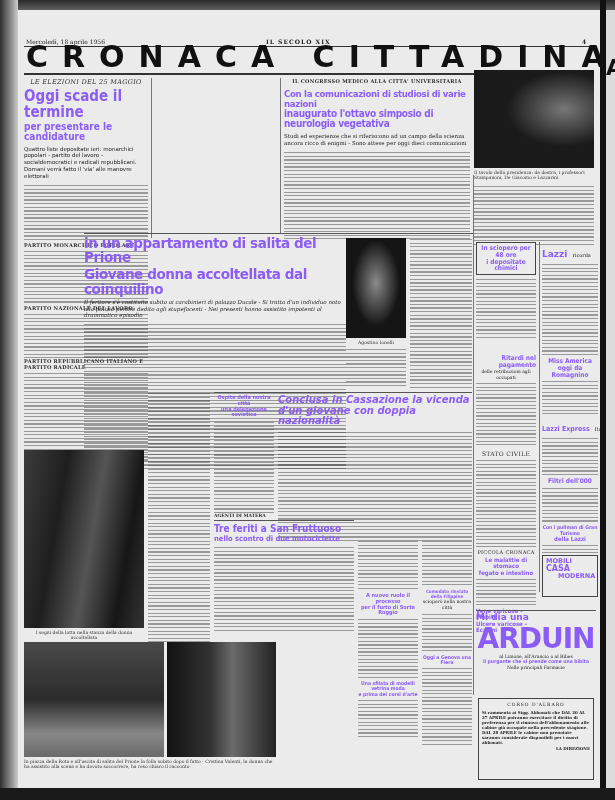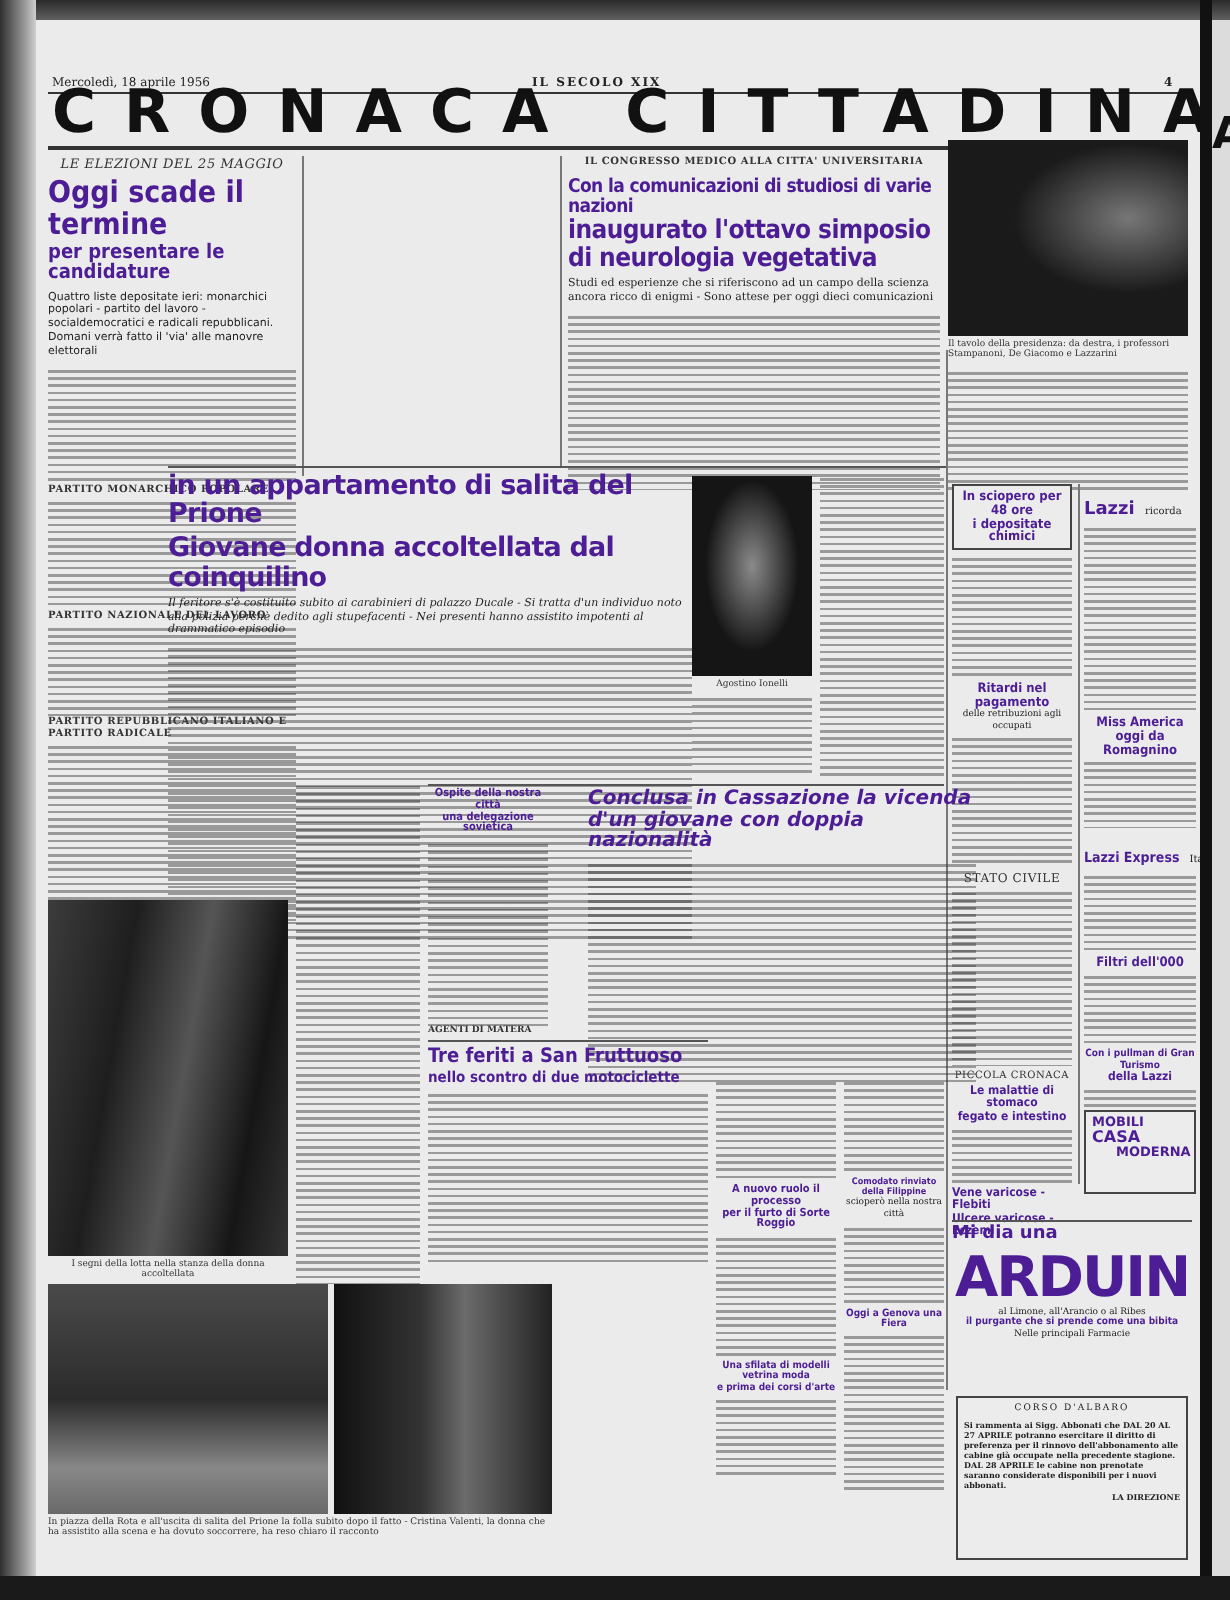--- a/index.html
+++ b/index.html
@@ -24,21 +24,21 @@
   .mast-line { position:absolute; left:8px; top:28px; width:560px; font-size:6px; color:#222; }
   .mast-line span { position:absolute; top:0; }
   .rule { position:absolute; background:#333; }
   .title {
     position:absolute; left:8px; top:32px; width:566px; text-align:justify;
     font:900 30px/30px "DejaVu Sans", sans-serif; letter-spacing:14px; color:#111;
     white-space:nowrap;
   }
   .kicker { font-style:italic; font-size:6.5px; color:#333; text-align:center; letter-spacing:0.3px; }
   .kicker.up { font-style:normal; text-transform:uppercase; }
-  .hl { font-family:"DejaVu Sans Condensed","DejaVu Sans", sans-serif; font-weight:900; color:#4c1d95; line-height:1.05; }
+  .hl { font-family:"DejaVu Sans Condensed","DejaVu Sans", sans-serif; font-weight:900; color:#8b5cf6; line-height:1.05; }
   .sub { font-size:6px; color:#222; line-height:1.25; }
   .italic { font-style:italic; }
   .text {
     background:
       repeating-linear-gradient(180deg, transparent 0 1px, rgba(60,60,60,.55) 1px 2.3px, transparent 2.3px 3.6px);
     opacity:.85;
   }
   .photo { background:#1b1b1b; }
   .caption { font-size:4.5px; color:#333; line-height:1.2; }
   .vrule { position:absolute; width:1px; background:#777; }
@@ -77,21 +77,21 @@
   </div>
 
   <div class="vrule" style="left:133px;top:68px;height:160px"></div>
 
 
   <div class="vrule" style="left:262px;top:68px;height:155px"></div>
 
   <div class="abs" style="left:266px;top:68px;width:186px">
     <div class="kicker up" style="font-size:5px;font-weight:bold">IL CONGRESSO MEDICO ALLA CITTA' UNIVERSITARIA</div>
     <div class="hl" style="font-size:9.5px;margin-top:5px;letter-spacing:-0.3px">Con la comunicazioni di studiosi di varie nazioni</div>
-    <div class="hl" style="font-size:13px;letter-spacing:-0.3px">inaugurato l'ottavo simposio di neurologia vegetativa</div>
+    <div class="hl" style="font-size:10px;letter-spacing:-0.3px">inaugurato l'ottavo simposio di neurologia vegetativa</div>
     <div class="sub" style="margin-top:3px;font-size:5.5px">Studi ed esperienze che si riferiscono ad un campo della scienza ancora ricco di enigmi - Sono attese per oggi dieci comunicazioni</div>
     <div class="text" style="height:88px;margin-top:4px"></div>
   </div>
 
   <div class="abs" style="left:456px;top:60px;width:120px">
     <div class="photo" style="height:98px;background:radial-gradient(ellipse at 75% 40%,#777,#1a1a1a 45%),#1a1a1a"></div>
     <div class="caption" style="margin-top:2px">Il tavolo della presidenza: da destra, i professori Stampanoni, De Giacomo e Lazzarini</div>
     <div class="text" style="height:60px;margin-top:4px"></div>
   </div>
 
@@ -111,21 +111,21 @@
 
   <div class="text abs" style="left:392px;top:228px;width:62px;height:150px"></div>
 
   <div class="vrule" style="left:455px;top:165px;height:520px"></div>
   <div class="abs" style="left:458px;top:232px;width:60px">
     <div class="box" style="position:relative;padding:2px">
       <div class="hl" style="font-size:6.5px;text-align:center">In sciopero per 48 ore</div>
       <div class="hl" style="font-size:6.5px;text-align:center">i depositate chimici</div>
     </div>
     <div class="text" style="height:60px;margin-top:3px"></div>
-    <div class="hl" style="font-size:6.5px;text-align:center;margin-top:3px">Ritardi nel pagamento</div>
+    <div class="hl" style="font-size:6.5px;text-align:right;margin-top:17px">Ritardi nel pagamento</div>
     <div class="sub" style="font-size:4.5px;text-align:center">delle retribuzioni agli occupati</div>
     <div class="text" style="height:66px;margin-top:2px"></div>
     <div class="kicker up" style="font-style:normal;font-size:6px;margin-top:2px">STATO CIVILE</div>
     <div class="text" style="height:88px;margin-top:2px"></div>
     <div class="kicker up" style="font-style:normal;font-size:5px;margin-top:2px">PICCOLA CRONACA</div>
     <div class="hl" style="font-size:6px;text-align:center;margin-top:2px">Le malattie di stomaco</div>
     <div class="hl" style="font-size:6px;text-align:center">fegato e intestino</div>
     <div class="text" style="height:28px;margin-top:2px"></div>
     <div class="hl" style="font-size:6px;margin-top:2px">Vene varicose - Flebiti</div>
     <div class="hl" style="font-size:6px">Ulcere varicose - Eczemi</div>
@@ -160,21 +160,21 @@
   </div>
 
   <div class="hrule" style="left:196px;top:382px;width:258px"></div>
   <div class="abs" style="left:196px;top:385px;width:60px">
     <div class="hl" style="font-size:5.5px;text-align:center">Ospite della nostra città</div>
     <div class="hl" style="font-size:5.5px;text-align:center">una delegazione sovietica</div>
     <div class="text" style="height:92px;margin-top:3px"></div>
     <div class="caption" style="font-weight:bold">AGENTI DI MATERA</div>
   </div>
 
-  <div class="abs" style="left:276px;top:385px;width:194px">
+  <div class="abs" style="left:260px;top:385px;width:194px">
     <div class="hl italic" style="font-size:10px;font-family:'DejaVu Sans',sans-serif">Conclusa in Cassazione la vicenda</div>
     <div class="hl italic" style="font-size:10px;font-family:'DejaVu Sans',sans-serif">d'un giovane con doppia nazionalità</div>
     <div class="text" style="height:110px;margin-top:4px"></div>
   </div>
 
   <div class="text abs" style="left:130px;top:382px;width:62px;height:250px"></div>
 
   <div class="abs" style="left:6px;top:440px;width:120px">
     <div class="photo" style="height:178px;background:linear-gradient(100deg,#3c3c3c,#1e1e1e 30%,#555 55%,#161616 80%,#333)"></div>
     <div class="caption" style="text-align:center;margin-top:2px">I segni della lotta nella stanza della donna accoltellata</div>

